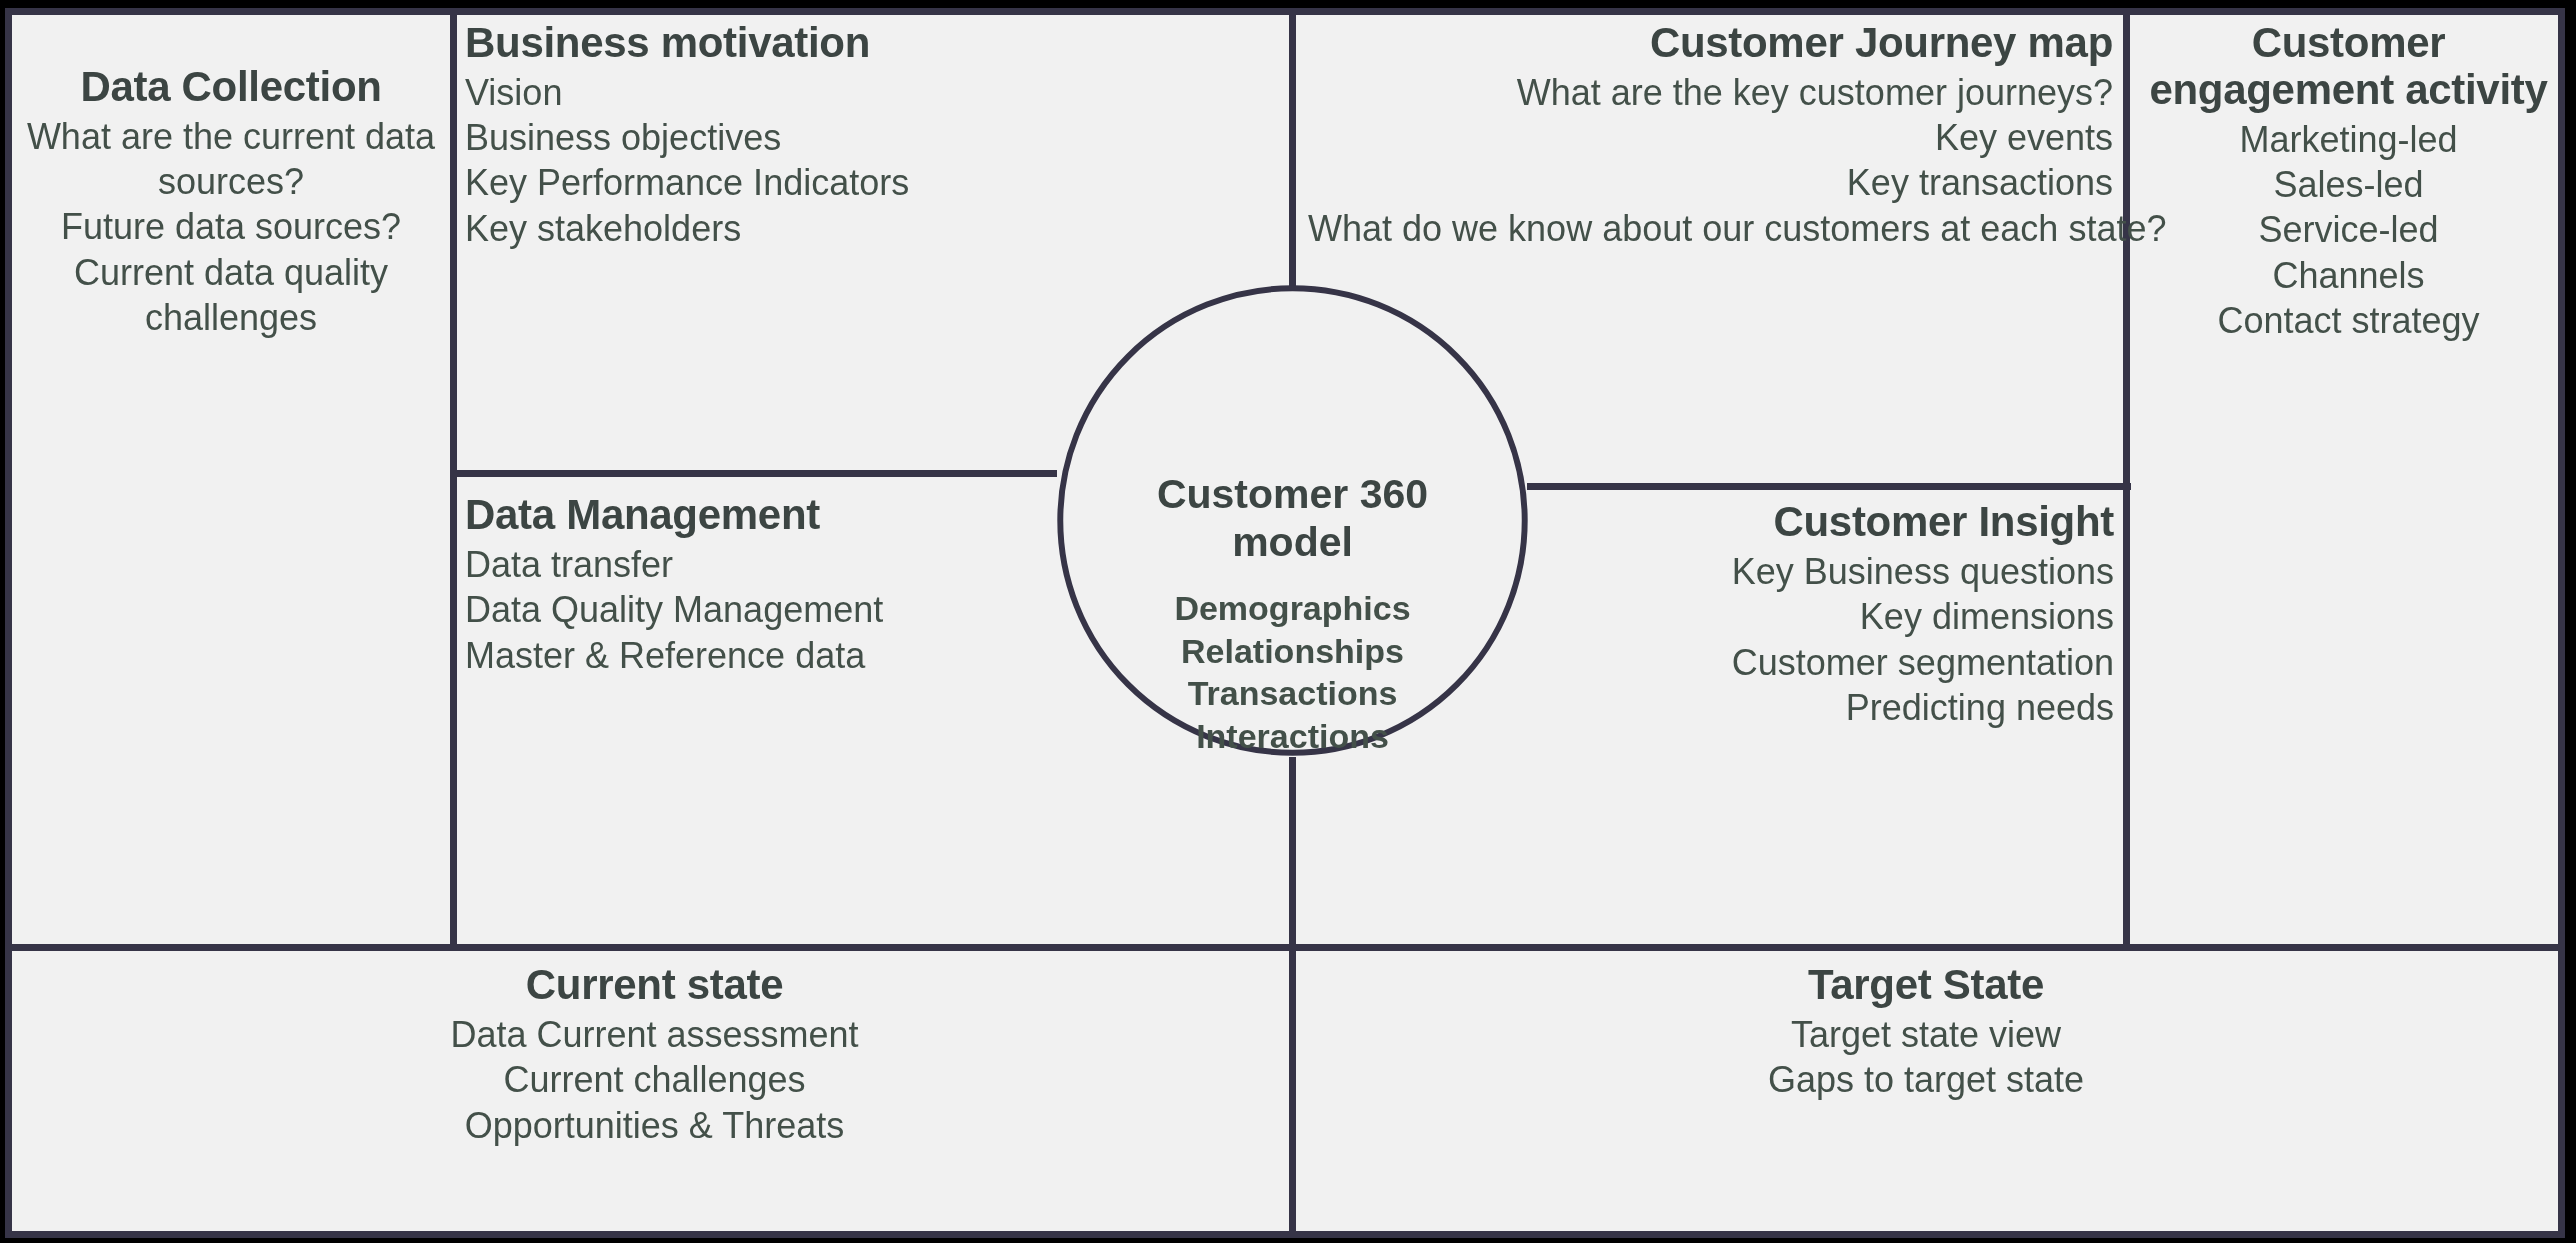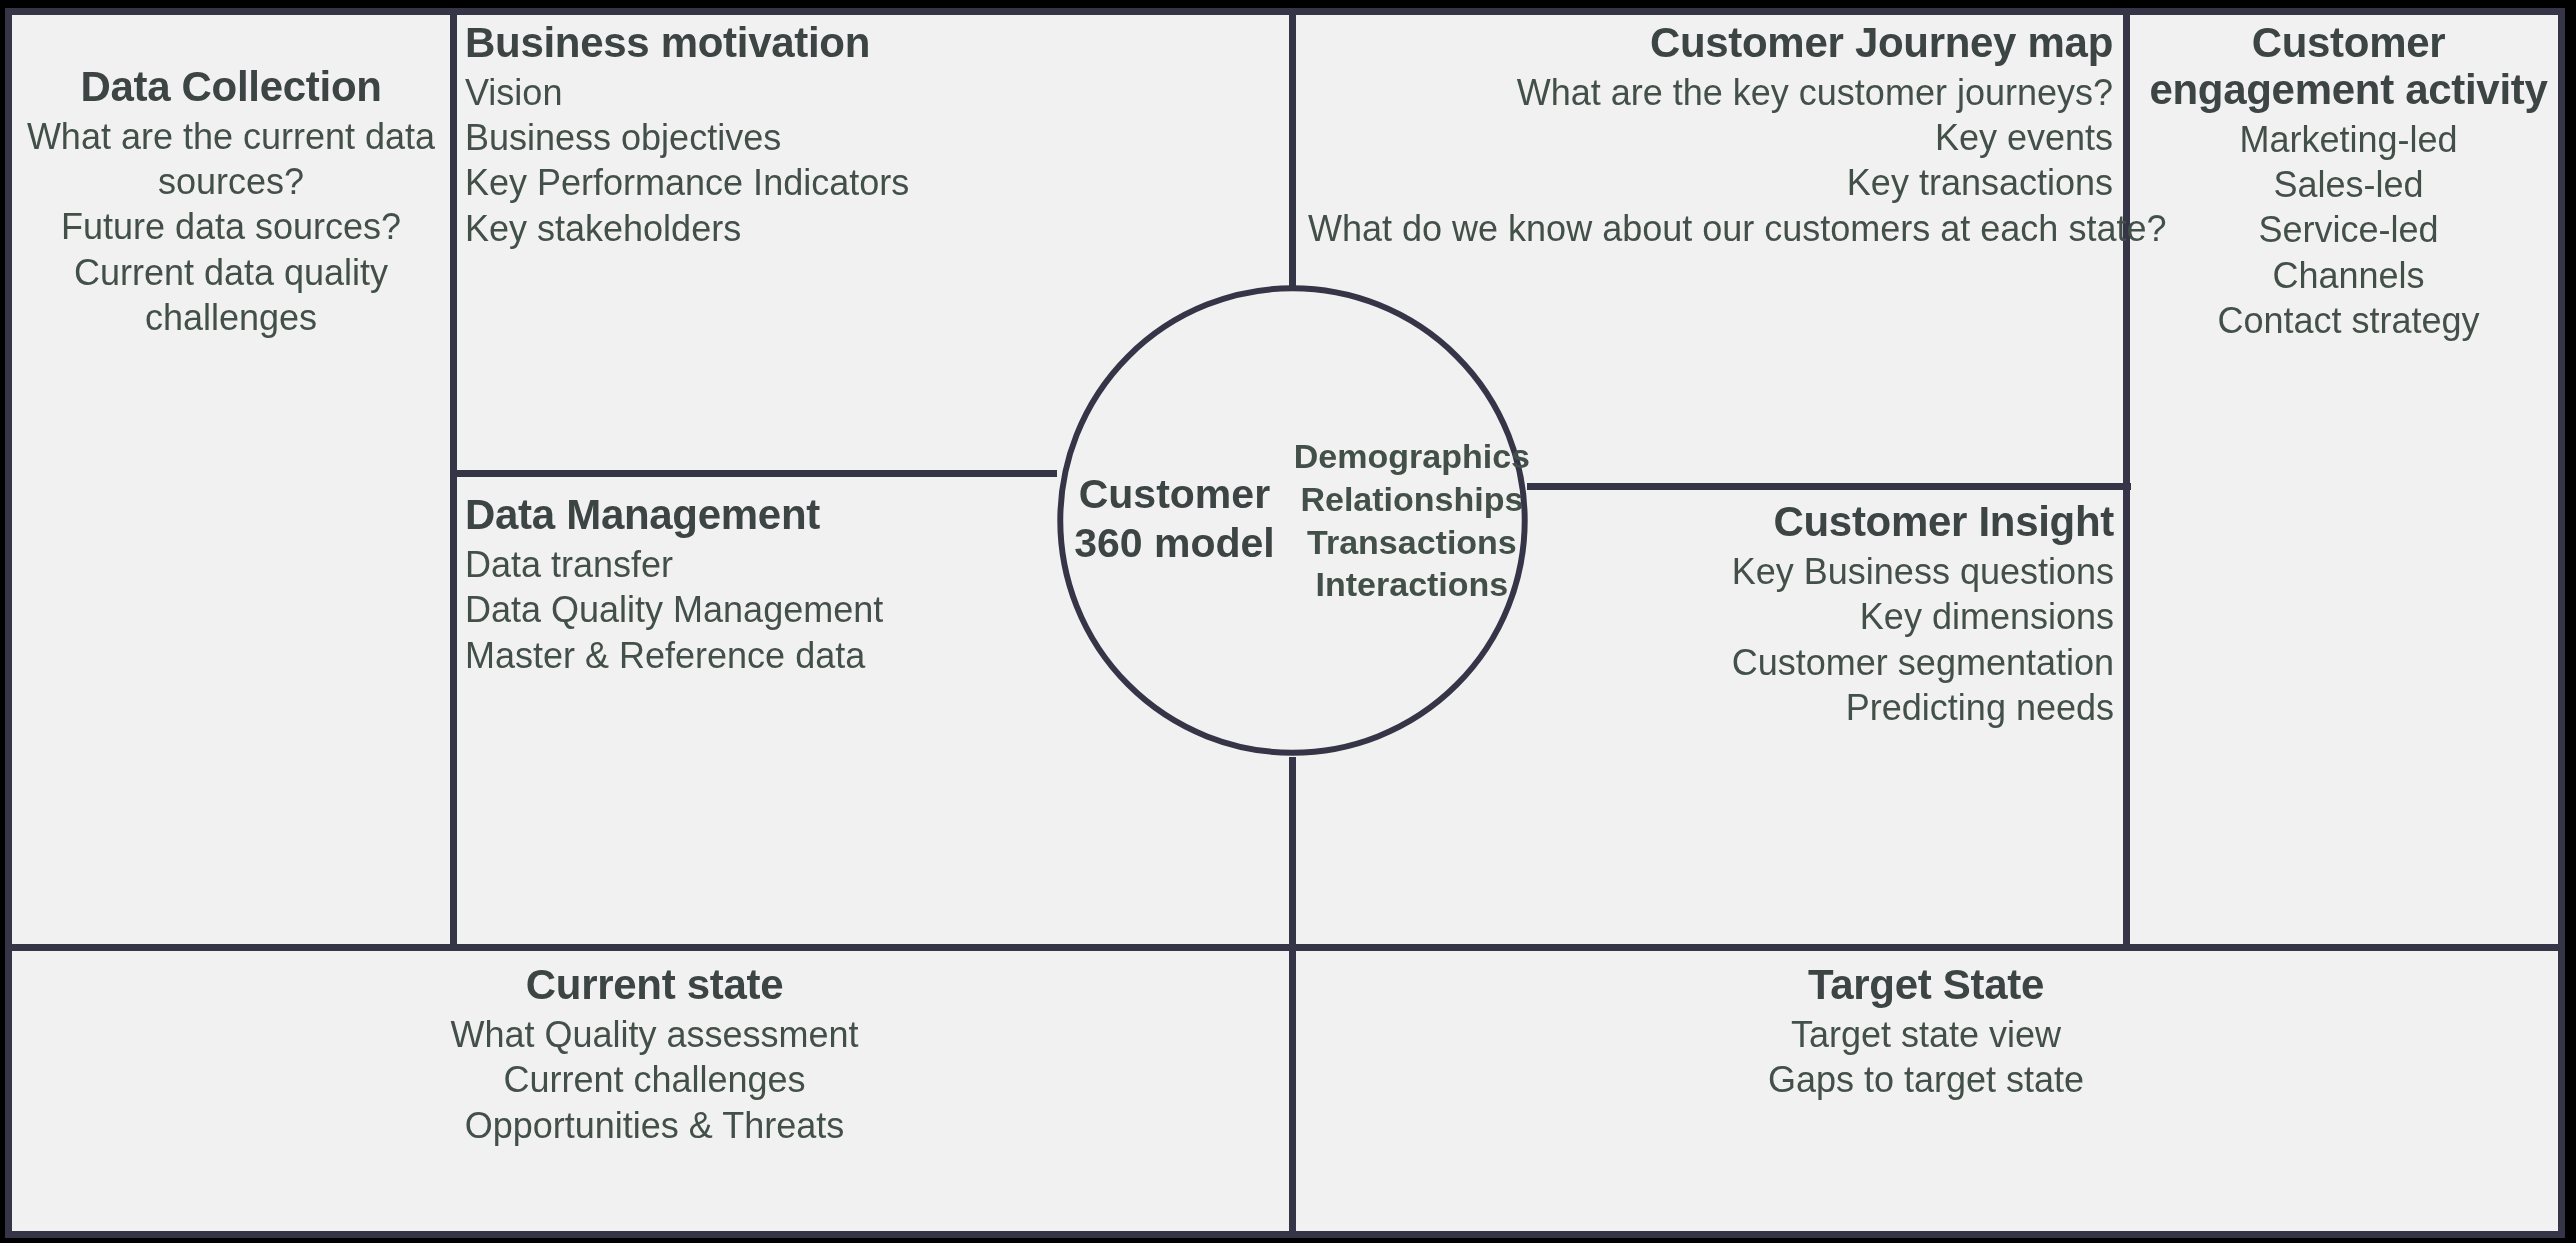--- a/index.html
+++ b/index.html
@@ -79,24 +79,25 @@
     height: 475px;
   }
   #circle-wrap svg { position: absolute; left: 0; top: 0; }
   #circle-text {
     position: absolute;
     left: 0;
     top: 0;
     width: 475px;
     height: 475px;
     display: flex;
-    flex-direction: row;
+    flex-direction: column;
     align-items: center;
-    justify-content: flex-start;
+    justify-content: flex-end;
     text-align: center;
+    gap: 16px;
   }
   #circle-title {
     font-size: 41px;
     font-weight: bold;
     color: #3c4543;
     line-height: 1.18;
     max-width: 303px;
     margin-bottom: 4px;
   }
   #circle-list { list-style: none; margin: 0; padding: 0; font-weight: bold; }
@@ -197,21 +198,21 @@
       <li>Key Business questions</li>
       <li>Key dimensions</li>
       <li>Customer segmentation</li>
       <li>Predicting needs</li>
     </ul>
   </div>
 
   <div class="panel align-center" style="left:20px; top:961px; width:1269px;">
     <h2>Current state</h2>
     <ul>
-      <li>What Quality assessment</li>
+      <li>Data Current assessment</li>
       <li>Current challenges</li>
       <li>Opportunities &amp; Threats</li>
     </ul>
   </div>
 
   <div class="panel align-center" style="left:1296px; top:961px; width:1260px;">
     <h2>Target State</h2>
     <ul>
       <li>Target state view</li>
       <li>Gaps to target state</li>

